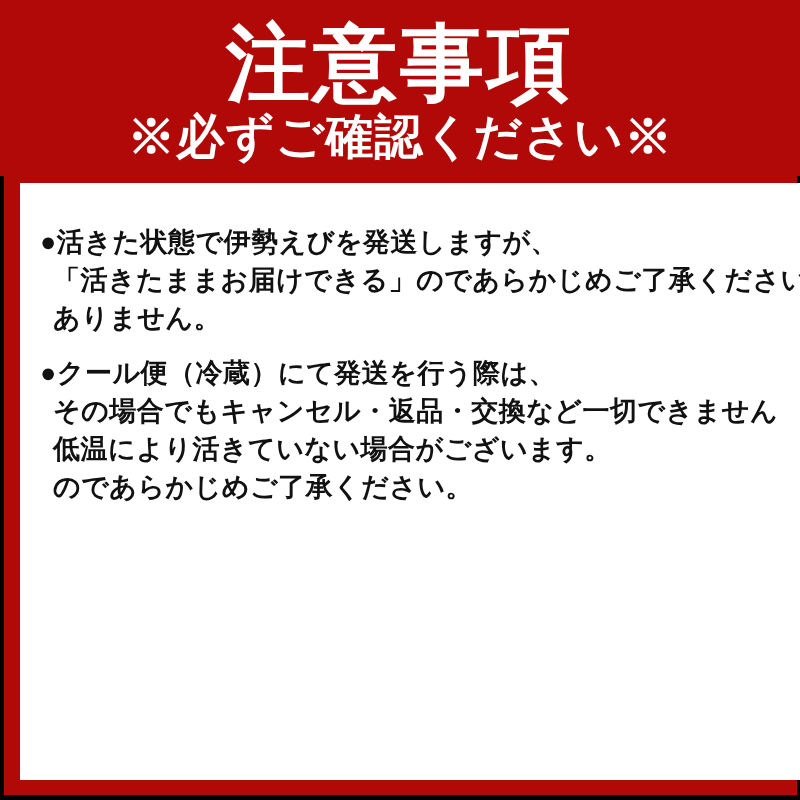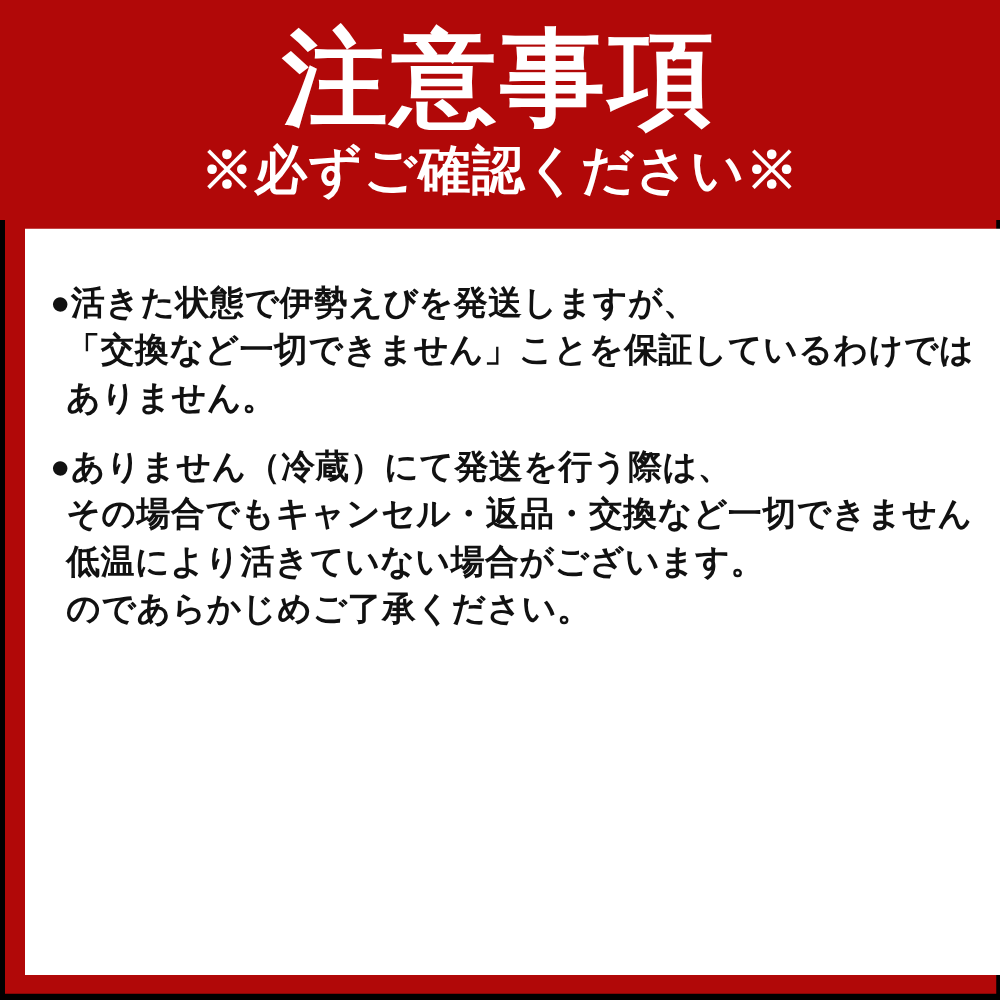--- a/index.html
+++ b/index.html
@@ -39,21 +39,21 @@
   .title{
     margin:0;
     padding-top:18px;
     font-size:84px;
     line-height:92px;
     font-weight:bold;
     letter-spacing:3px;
   }
   .subtitle{
     margin:0;
-    font-size:42px;
+    font-size:48px;
     line-height:54px;
     font-weight:bold;
     letter-spacing:1px;
   }
   .panel{
     position:absolute;
     left:20px; top:183px;
     width:785px; height:597px;
     background:var(--white);
     box-sizing:border-box;
@@ -79,26 +79,26 @@
 
   <div class="header-band">
     <h1 class="title">注意事項</h1>
     <h2 class="subtitle">※必ずご確認ください※</h2>
   </div>
 
   <div class="panel">
 
     <p class="section">
       <span class="line first"><span class="bullet">●</span><span>活きた状態で伊勢えびを発送しますが、</span></span>
-      <span class="line cont">「交換など一切できません」ことを保証しているわけでは</span>
+      <span class="line cont">「活きたままお届けできる」のであらかじめご了承ください</span>
       <span class="line cont">ありません。</span>
     </p>
 
     <p class="section">
-      <span class="line first"><span class="bullet">●</span><span>ありません（冷蔵）にて発送を行う際は、</span></span>
+      <span class="line first"><span class="bullet">●</span><span>クール便（冷蔵）にて発送を行う際は、</span></span>
       <span class="line cont">その場合でもキャンセル・返品・交換など一切できません</span>
       <span class="line cont">低温により活きていない場合がございます。</span>
       <span class="line cont">のであらかじめご了承ください。</span>
     </p>
 
 
   </div>
 </div>
 
 </body></html>

